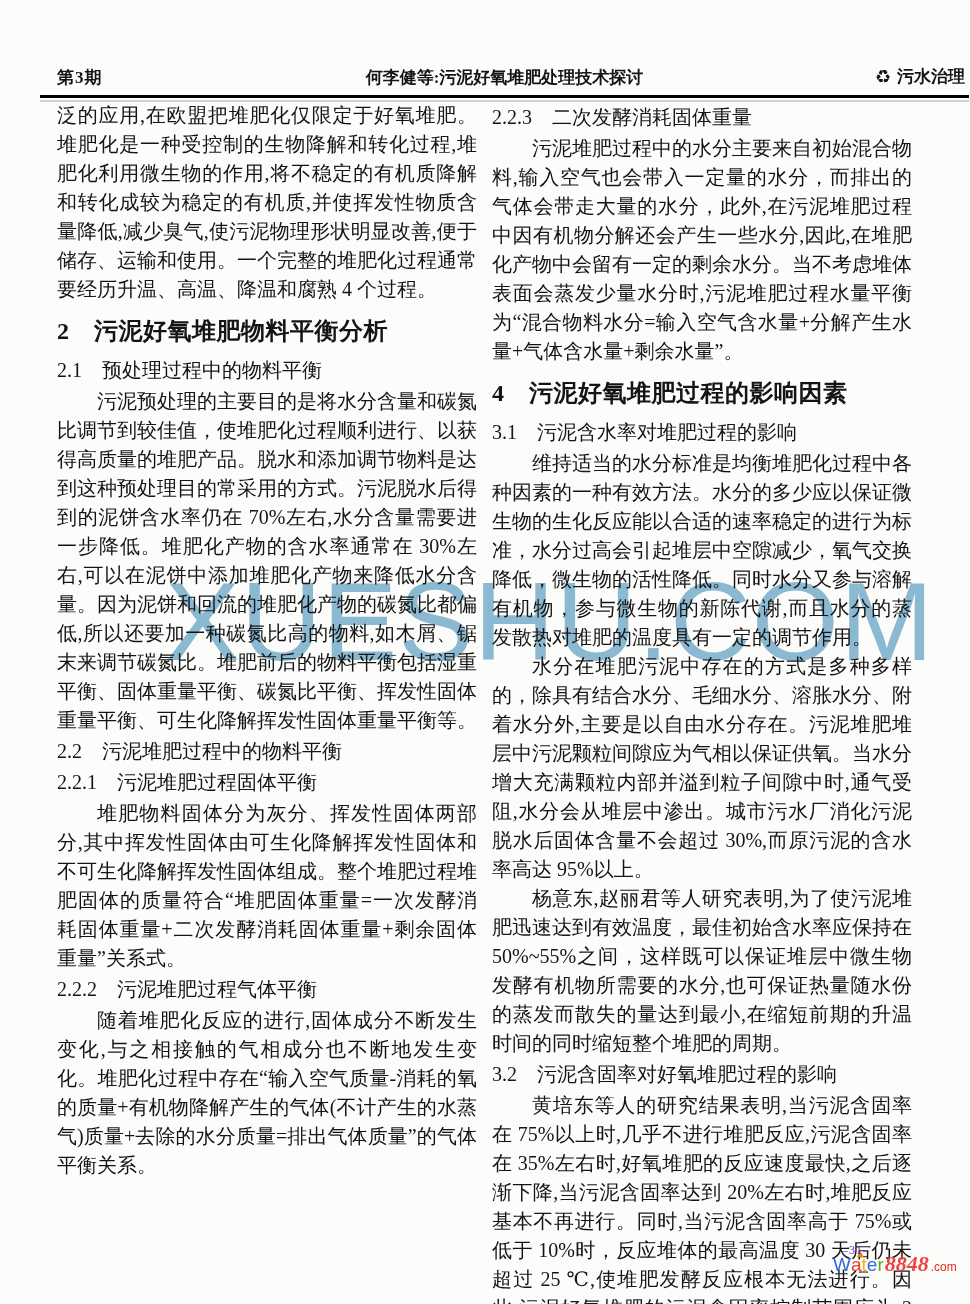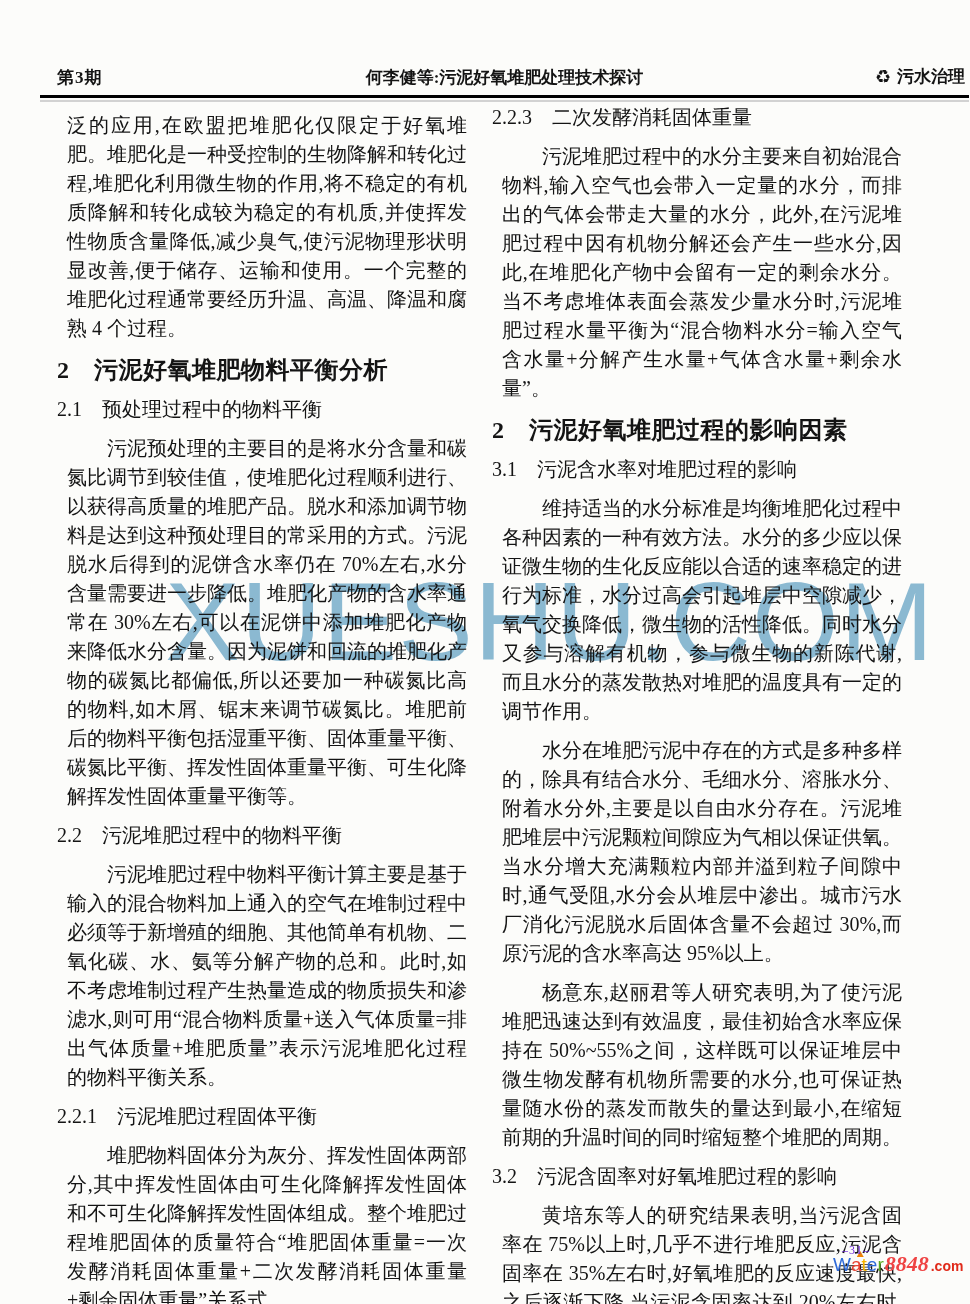--- a/index.html
+++ b/index.html
@@ -30,38 +30,38 @@
 
   
   .col{
     position:absolute;top:101px;width:420px;z-index:1;
     font-size:20px;line-height:29px;
     text-align:justify;text-justify:inter-ideograph;
     word-break:break-all;
   }
   .col-left{left:57px;}
   .col-right{left:492px;}
-  .blk{margin:10px;}
+  .blk{margin:0;}
   .blk.p{text-indent:2em;}
   .blk.pc{text-indent:0;}
   .blk.section{font-weight:bold;font-size:24px;text-indent:0;text-align:left;margin:13px 0 10px 0;letter-spacing:.5px;}
   .blk.sub{text-indent:0;text-align:left;margin:2px 0;}
 
   
   .page-number{position:absolute;left:842px;top:1243px;font-size:12px;font-weight:normal;letter-spacing:1px;z-index:3;color:#6d28d9;}
   .logo{position:absolute;left:833px;top:1253px;z-index:2;font-family:"Liberation Sans",sans-serif;line-height:1;}
   .logo-line1{display:flex;align-items:baseline;}
   .logo-water{font-weight:normal;font-size:19px;letter-spacing:0;}
   .logo-water .ltr{position:relative;display:inline-block;}
   .logo-water .accent{
     position:absolute;left:55%;top:-4px;width:7px;height:6px;
     clip-path:polygon(50% 0,100% 100%,0 100%);
   }
   .logo-num{font-family:"Liberation Serif",serif;font-style:italic;font-weight:bold;font-size:22px;margin-left:1px;}
-  .logo-com{font-size:14px;font-weight:bold;margin-left:2px;}
+  .logo-com{font-size:12px;font-weight:normal;margin-left:2px;}
 </style>
 </head>
 <body>
 
 <div class="page">
 
   <div class="header">
     <span class="issue">第3期</span>
     <span class="running-title">何李健等:污泥好氧堆肥处理技术探讨</span>
     <span class="journal">
@@ -73,30 +73,29 @@
   <div class="header-rule-ghost"></div>
 
   <div class="watermark">XUESHU.COM</div>
 
   <div class="col col-left">
       <div class="blk pc">泛的应用,在欧盟把堆肥化仅限定于好氧堆肥。堆肥化是一种受控制的生物降解和转化过程,堆肥化利用微生物的作用,将不稳定的有机质降解和转化成较为稳定的有机质,并使挥发性物质含量降低,减少臭气,使污泥物理形状明显改善,便于储存、运输和使用。一个完整的堆肥化过程通常要经历升温、高温、降温和腐熟 4 个过程。</div>
       <div class="blk section">2　污泥好氧堆肥物料平衡分析</div>
       <div class="blk sub">2.1　预处理过程中的物料平衡</div>
       <div class="blk p">污泥预处理的主要目的是将水分含量和碳氮比调节到较佳值，使堆肥化过程顺利进行、以获得高质量的堆肥产品。脱水和添加调节物料是达到这种预处理目的常采用的方式。污泥脱水后得到的泥饼含水率仍在 70%左右,水分含量需要进一步降低。堆肥化产物的含水率通常在 30%左右,可以在泥饼中添加堆肥化产物来降低水分含量。因为泥饼和回流的堆肥化产物的碳氮比都偏低,所以还要加一种碳氮比高的物料,如木屑、锯末来调节碳氮比。堆肥前后的物料平衡包括湿重平衡、固体重量平衡、碳氮比平衡、挥发性固体重量平衡、可生化降解挥发性固体重量平衡等。</div>
       <div class="blk sub">2.2　污泥堆肥过程中的物料平衡</div>
-      <div class="blk p">污泥堆肥过程中物料平衡计算主要是基于输入的混合物料加上通入的空气在堆制过程中必须等于新增殖的细胞、其他简单有机物、二氧化碳、水、氨等分解产物的总和。此时,如不考虑堆制过程产生热量造成的物质损失和渗滤水,则可用“混合物料质量+送入气体质量=排出气体质量+堆肥质量”表示污泥堆肥化过程的物料平衡关系。</div>
       <div class="blk sub">2.2.1　污泥堆肥过程固体平衡</div>
       <div class="blk p">堆肥物料固体分为灰分、挥发性固体两部分,其中挥发性固体由可生化降解挥发性固体和不可生化降解挥发性固体组成。整个堆肥过程堆肥固体的质量符合“堆肥固体重量=一次发酵消耗固体重量+二次发酵消耗固体重量+剩余固体重量”关系式。</div>
       <div class="blk sub">2.2.2　污泥堆肥过程气体平衡</div>
       <div class="blk p">随着堆肥化反应的进行,固体成分不断发生变化,与之相接触的气相成分也不断地发生变化。堆肥化过程中存在“输入空气质量-消耗的氧的质量+有机物降解产生的气体(不计产生的水蒸气)质量+去除的水分质量=排出气体质量”的气体平衡关系。</div>
     </div>
   <div class="col col-right">
       <div class="blk sub">2.2.3　二次发酵消耗固体重量</div>
       <div class="blk p">污泥堆肥过程中的水分主要来自初始混合物料,输入空气也会带入一定量的水分，而排出的气体会带走大量的水分，此外,在污泥堆肥过程中因有机物分解还会产生一些水分,因此,在堆肥化产物中会留有一定的剩余水分。当不考虑堆体表面会蒸发少量水分时,污泥堆肥过程水量平衡为“混合物料水分=输入空气含水量+分解产生水量+气体含水量+剩余水量”。</div>
-      <div class="blk section">2　污泥好氧堆肥过程的影响因素</div>
+      <div class="blk section">4　污泥好氧堆肥过程的影响因素</div>
       <div class="blk sub">3.1　污泥含水率对堆肥过程的影响</div>
       <div class="blk p">维持适当的水分标准是均衡堆肥化过程中各种因素的一种有效方法。水分的多少应以保证微生物的生化反应能以合适的速率稳定的进行为标准，水分过高会引起堆层中空隙减少，氧气交换降低，微生物的活性降低。同时水分又参与溶解有机物，参与微生物的新陈代谢,而且水分的蒸发散热对堆肥的温度具有一定的调节作用。</div>
       <div class="blk p">水分在堆肥污泥中存在的方式是多种多样的，除具有结合水分、毛细水分、溶胀水分、附着水分外,主要是以自由水分存在。污泥堆肥堆层中污泥颗粒间隙应为气相以保证供氧。当水分增大充满颗粒内部并溢到粒子间隙中时,通气受阻,水分会从堆层中渗出。城市污水厂消化污泥脱水后固体含量不会超过 30%,而原污泥的含水率高达 95%以上。</div>
       <div class="blk p">杨意东,赵丽君等人研究表明,为了使污泥堆肥迅速达到有效温度，最佳初始含水率应保持在 50%~55%之间，这样既可以保证堆层中微生物发酵有机物所需要的水分,也可保证热量随水份的蒸发而散失的量达到最小,在缩短前期的升温时间的同时缩短整个堆肥的周期。</div>
       <div class="blk sub">3.2　污泥含固率对好氧堆肥过程的影响</div>
       <div class="blk p">黄培东等人的研究结果表明,当污泥含固率在 75%以上时,几乎不进行堆肥反应,污泥含固率在 35%左右时,好氧堆肥的反应速度最快,之后逐渐下降,当污泥含固率达到 20%左右时,堆肥反应基本不再进行。同时,当污泥含固率高于 75%或低于 10%时，反应堆体的最高温度 30 天后仍未超过 25 ℃,使堆肥发酵反应根本无法进行。因此,污泥好氧堆肥的污泥含固率控制范围应为 25%~75%, 而污泥好氧堆肥的最佳含固率为 35%。</div>
     </div>
 
   <div class="page-number">–31–</div>
   <div class="logo">

